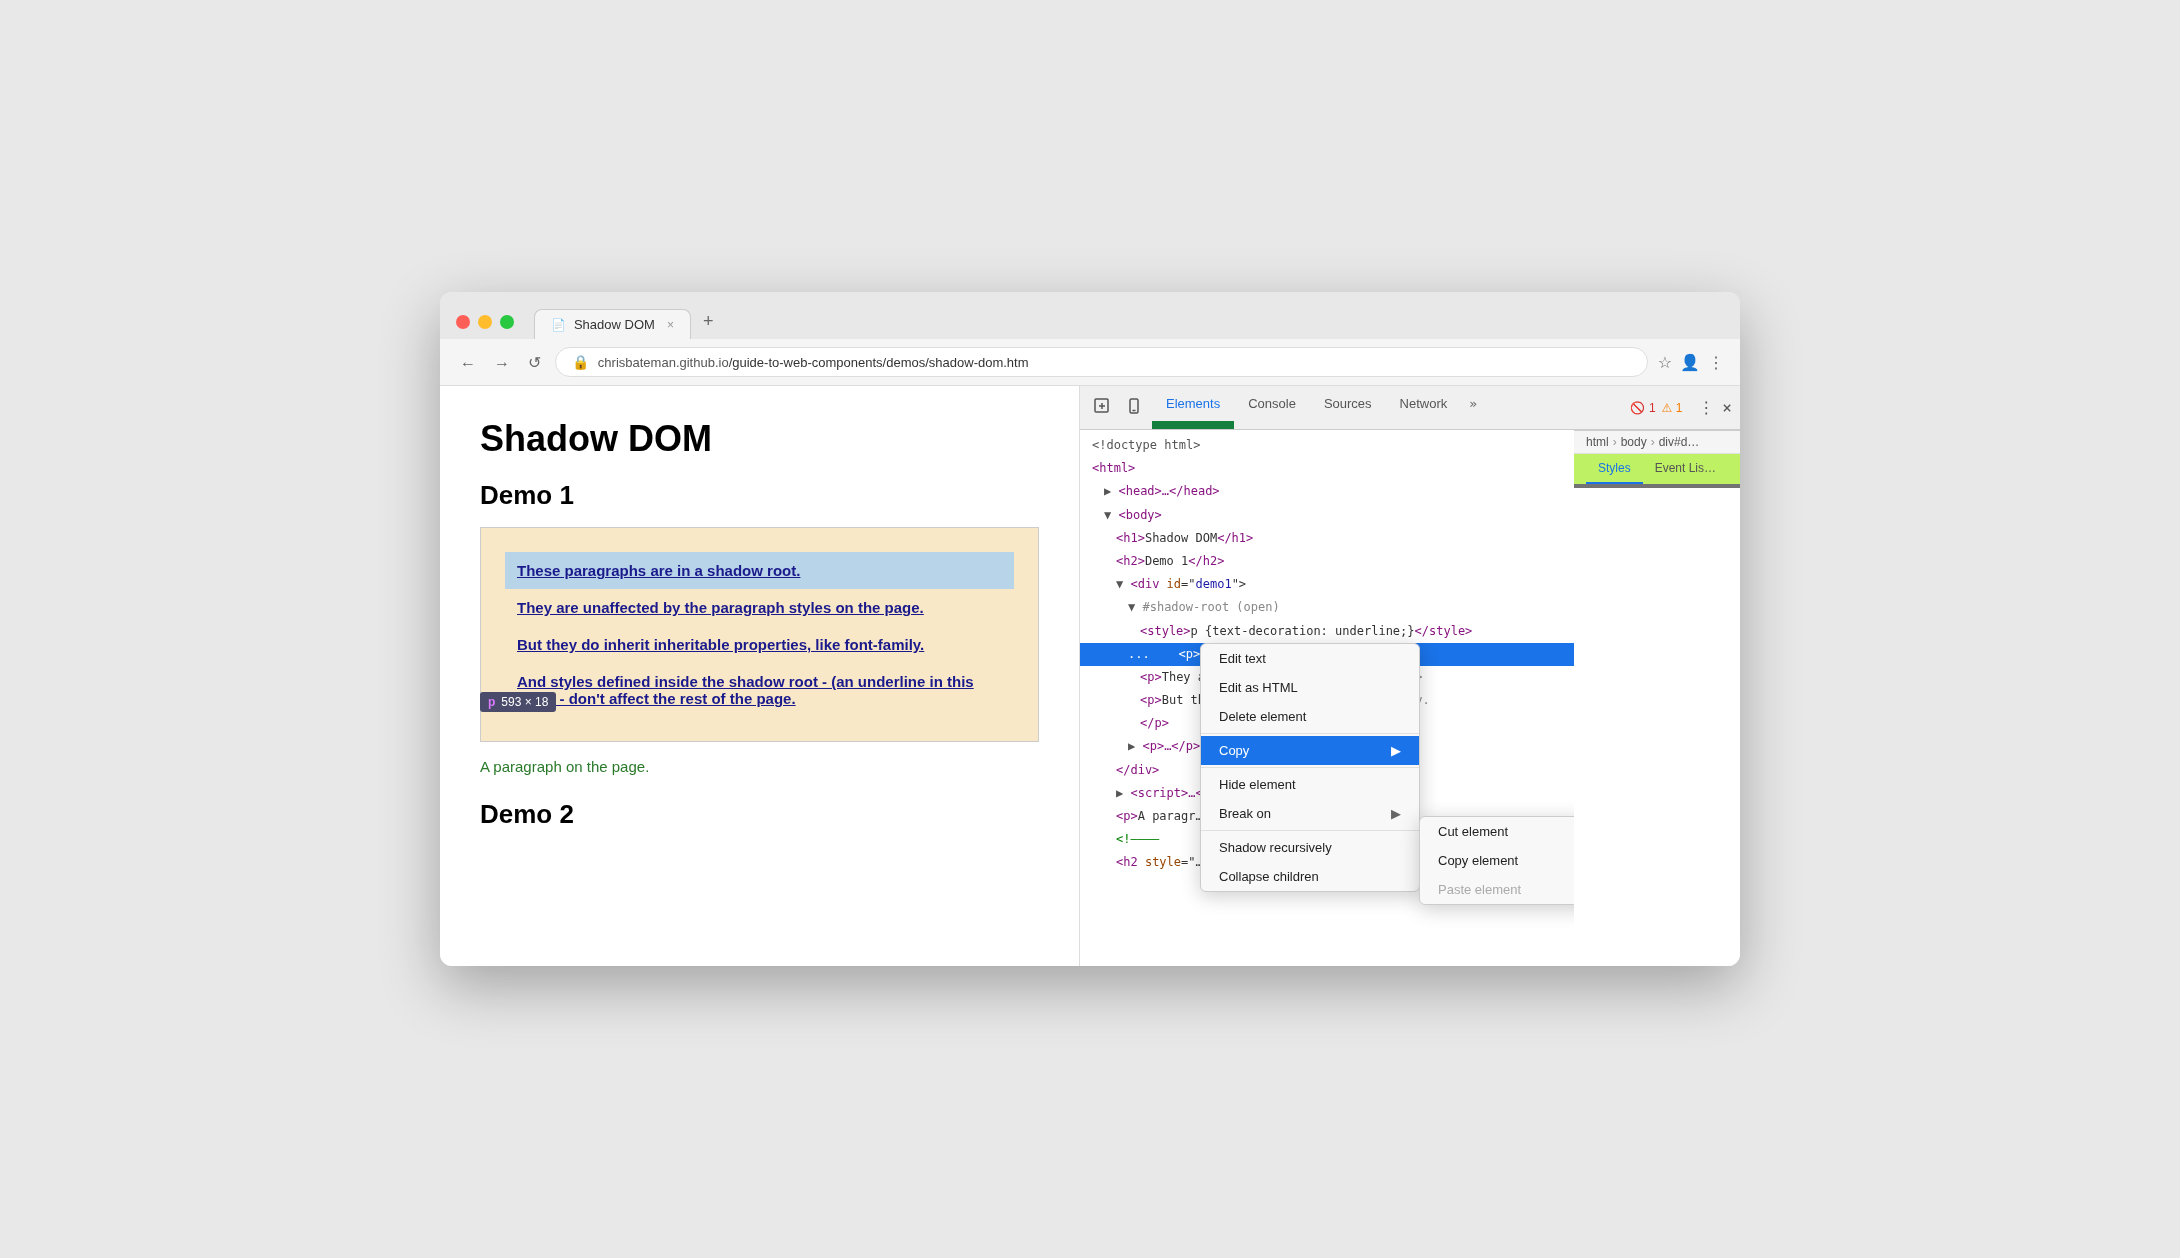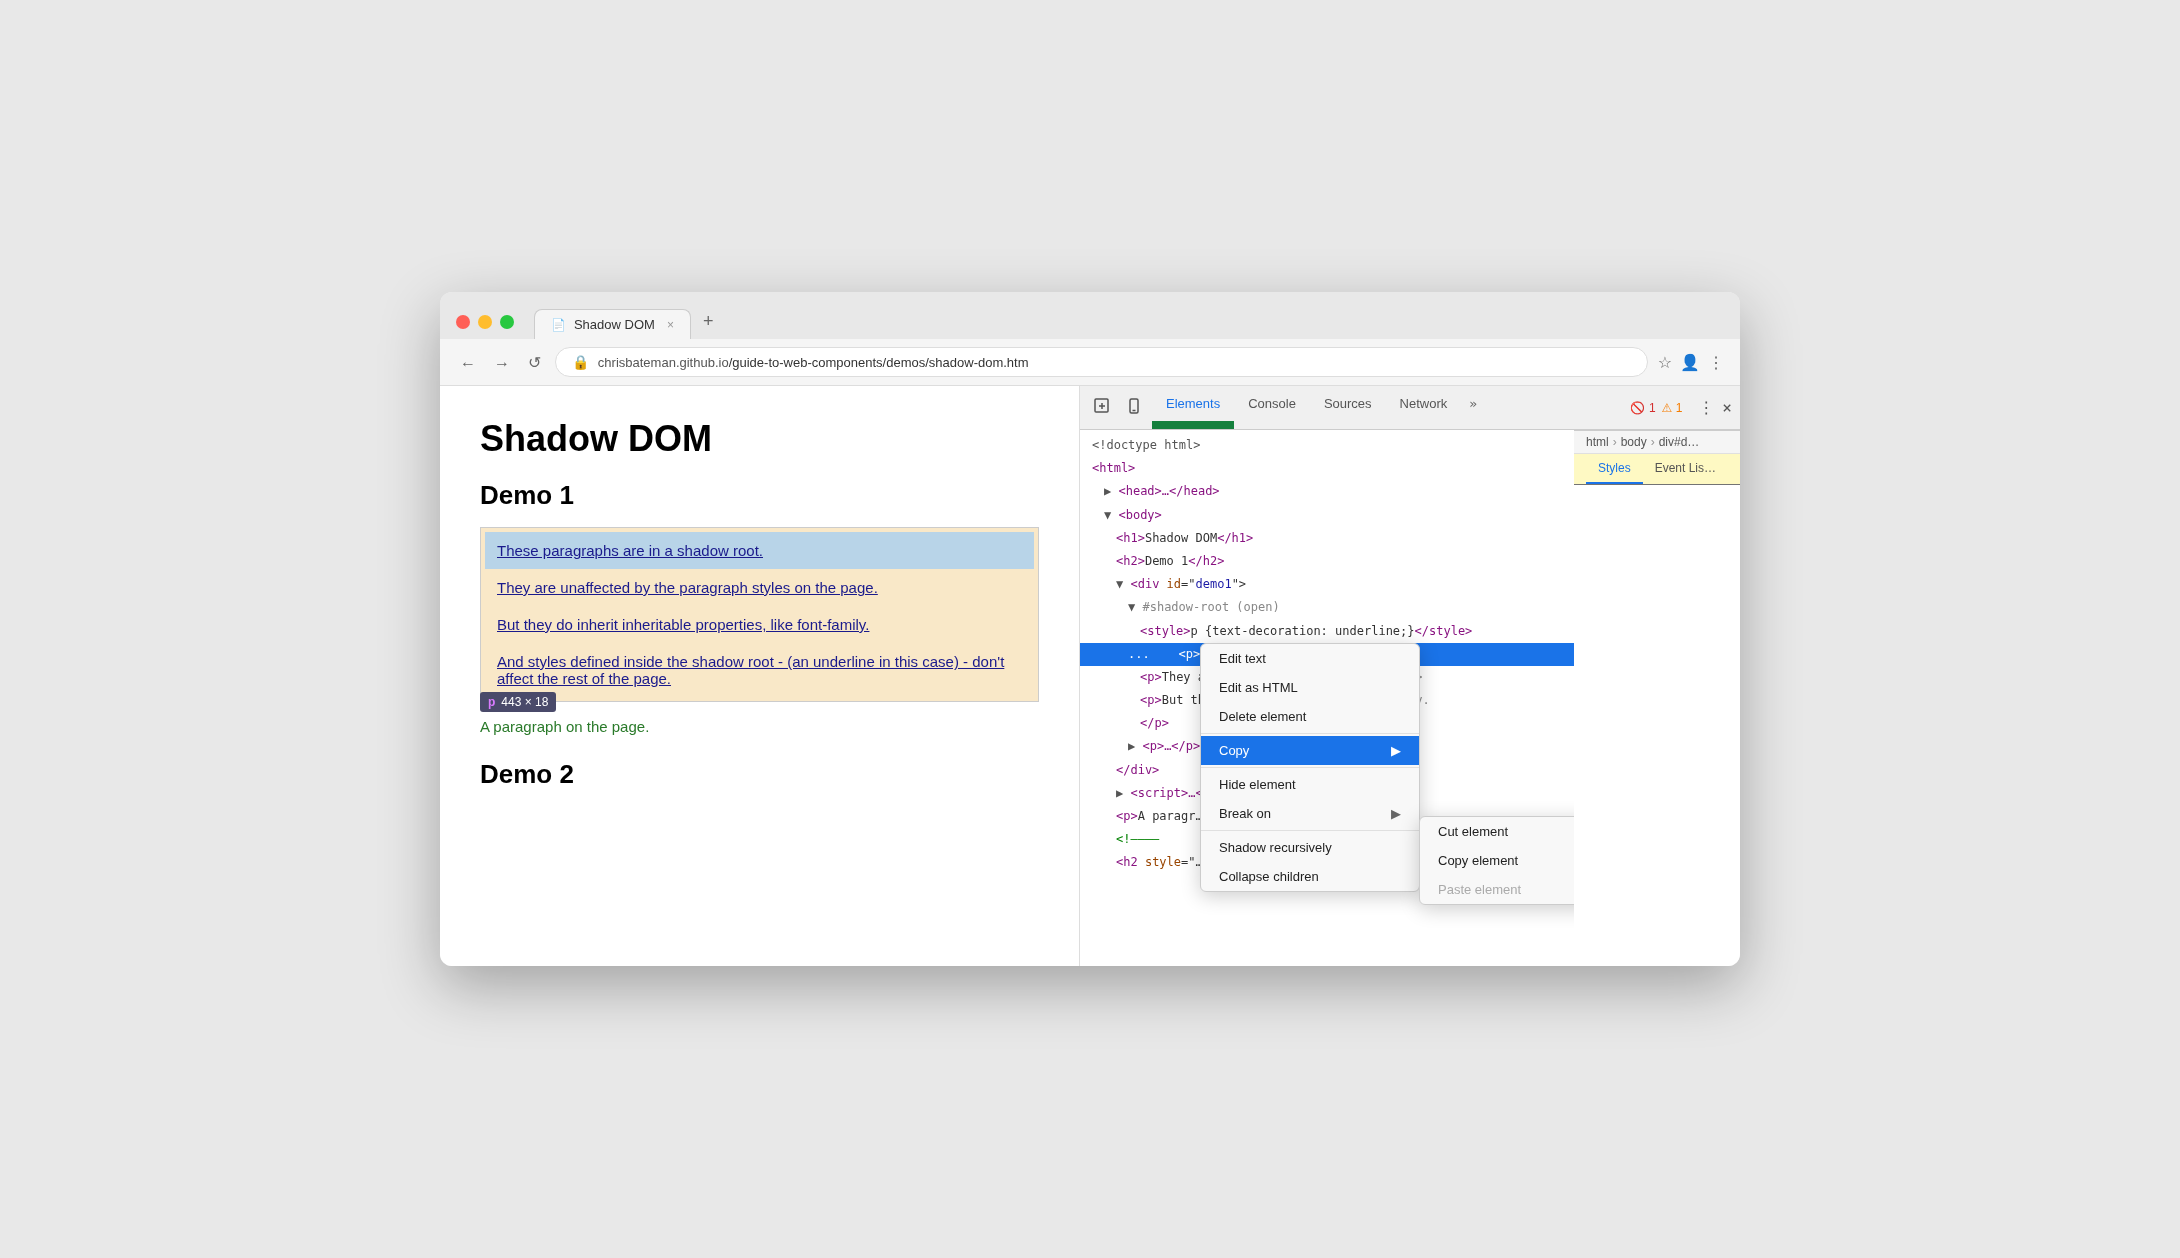--- a/index.html
+++ b/index.html
@@ -118,21 +118,22 @@
       left: 40px;
     }
     .tooltip-p { color: #d97bff; font-weight: bold; }
 
     .shadow-box {
       border: 1px solid #ccc;
       background: #f9e8c8;
       margin-bottom: 16px;
     }
     .shadow-box-inner {
-      padding: 4px;
+      padding: 24px;
+      font-weight: bold;
     }
     .shadow-paragraph-1 {
       background: #b8d4e8;
       padding: 10px 12px;
       margin-bottom: 0;
       font-size: 15px;
       text-decoration: underline;
       color: #1a1a8c;
     }
     .shadow-paragraph-2 {
@@ -310,24 +311,24 @@
       color: #555;
       display: flex;
       gap: 4px;
       border-bottom: 1px solid #e0e0e0;
       font-family: -apple-system, sans-serif;
     }
     .breadcrumb-item { cursor: pointer; color: #555; }
     .breadcrumb-sep { color: #999; }
 
     .styles-tabs-bar {
-      background: #fef9c3;
+      background: #bef264;
       display: flex;
       padding: 0 12px;
-      border-bottom: 1px solid #737373;
+      border-bottom: 4px solid #737373;
       text-align: center;
     }
     .styles-tab {
       padding: 7px 12px;
       font-size: 12px;
       font-family: -apple-system, sans-serif;
       color: #555;
       cursor: pointer;
       border-bottom: 2px solid transparent;
     }
@@ -389,21 +390,21 @@
   </div>
 
   <div class="main-area">
 
     <div class="page-content">
       <h1 class="page-title">Shadow DOM</h1>
       <h2 class="demo-title">Demo 1</h2>
 
       <div class="element-tooltip">
         <span class="tooltip-p">p</span>
-        <span>443 × 18</span>
+        <span>593 × 18</span>
       </div>
 
       <div class="shadow-box">
         <div class="shadow-box-inner">
           <p class="shadow-paragraph-1">These paragraphs are in a shadow root.</p>
           <p class="shadow-paragraph-2">They are unaffected by the paragraph styles on the page.</p>
           <p class="shadow-paragraph-3">But they do inherit inheritable properties, like font-family.</p>
           <p class="shadow-paragraph-4">And styles defined inside the shadow root - (an underline in this case) - don't affect the rest of the page.</p>
         </div>
       </div>

